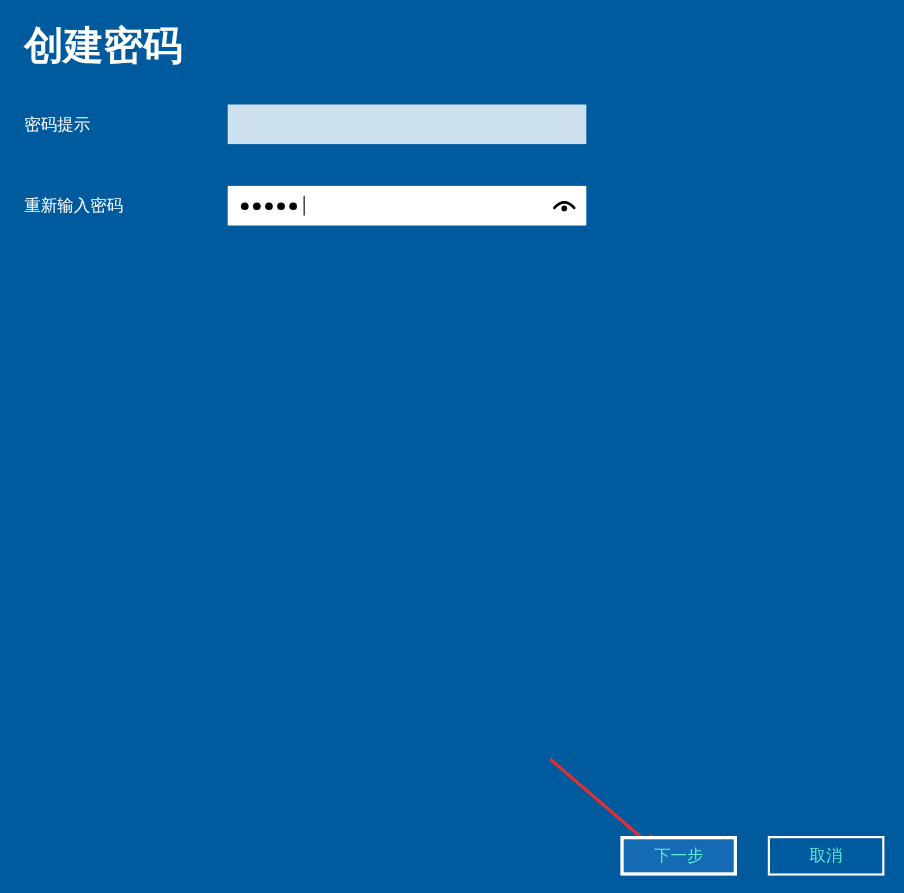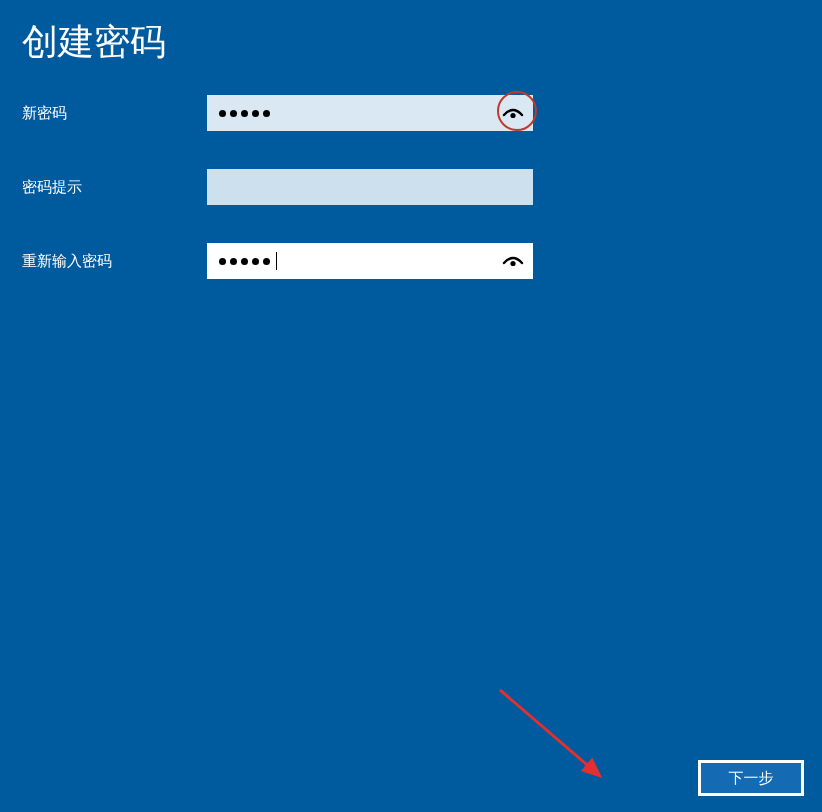--- a/index.html
+++ b/index.html
@@ -11,21 +11,21 @@
       width: 822px;
       height: 812px;
       background-color: #005a9e;
       font-family: "Microsoft YaHei", "Segoe UI", sans-serif;
       color: #ffffff;
       position: relative;
       overflow: hidden;
     }
     .page-title {
       font-size: 36px;
-      font-weight: 400;
+      font-weight: 700;
       padding: 18px 0 0 22px;
     }
     .form-area {
       padding-top: 28px;
     }
     .form-row {
       display: flex;
       align-items: center;
       padding-left: 22px;
       margin-bottom: 38px;
@@ -110,21 +110,21 @@
       bottom: 16px;
       right: 18px;
       display: flex;
       gap: 28px;
     }
     .btn {
       min-width: 106px;
       height: 36px;
       border: 2px solid #ffffff;
       background: transparent;
-      color: #ffffff;
+      color: #5eead4;
       font-size: 15px;
       font-family: inherit;
       cursor: pointer;
       display: flex;
       align-items: center;
       justify-content: center;
     }
     .btn.primary {
       background: #146bb3;
       border: 3px solid #ffffff;
@@ -136,40 +136,20 @@
       pointer-events: none;
     }
   </style>
 </head>
 <body>
 
 <h1 class="page-title">创建密码</h1>
 
 <div class="form-area">
 
-  <div class="form-row">
-    <div class="form-label">新密码</div>
-    <div class="input-wrap">
-      <input type="password" class="text-input tinted" readonly="" style="">
-      <div class="pw-dots">
-          <span></span>
-          <span></span>
-          <span></span>
-          <span></span>
-          <span></span>
-        </div>
-      <div class="reveal-icon">
-        <svg width="22" height="22" viewBox="0 0 22 22">
-          <path d="M2 13 Q11 3 20 13" stroke="#000" stroke-width="2.4" fill="none" stroke-linecap="round"></path>
-          <circle cx="11" cy="13.5" r="2.6" fill="#000"></circle>
-        </svg>
-      </div>
-      <div class="highlight-circle"></div>
-    </div>
-  </div>
 
   <div class="form-row">
     <div class="form-label">密码提示</div>
     <div class="input-wrap">
       <input type="text" class="text-input tinted-light" value="" style="">
     </div>
   </div>
 
   <div class="form-row">
     <div class="form-label">重新输入密码</div>
@@ -198,13 +178,14 @@
   <defs>
     <marker id="arrowhead" markerWidth="8" markerHeight="8" refX="6" refY="3" orient="auto">
       <polygon points="0 0, 7 3, 0 6" fill="#e03030"></polygon>
     </marker>
   </defs>
   <line x1="10" y1="10" x2="110" y2="96" stroke="#e03030" stroke-width="3" marker-end="url(#arrowhead)"></line>
 </svg>
 
 <div class="button-bar">
   <button class="btn primary">下一步</button>
+  <button class="btn">取消</button>
 </div>
 
 </body></html>

